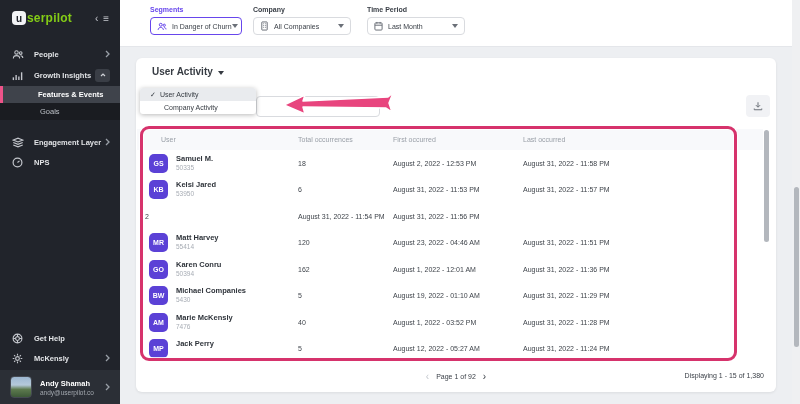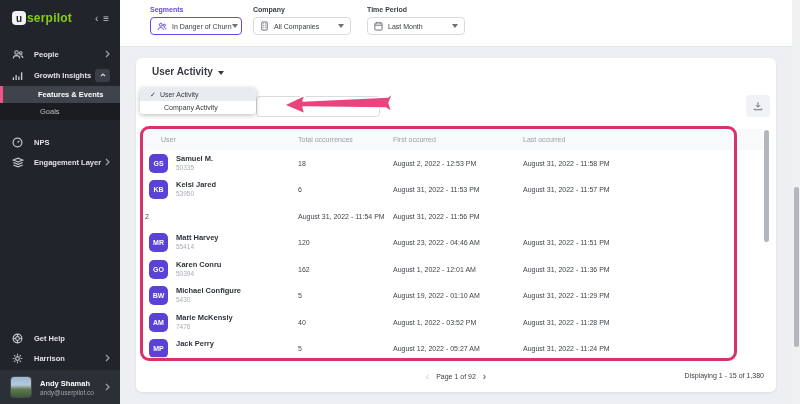--- a/index.html
+++ b/index.html
@@ -129,62 +129,62 @@
     </div>
     <div class="sub-item active">
       <span>Features &amp; Events</span>
     </div>
     <div class="sub-item plain">
       <span>Goals</span>
     </div>
     <div class="nav-gap"></div>
     <div class="nav-item">
       <span class="nicon">
-        <svg width="11" height="11" viewBox="0 0 12 12" fill="none" stroke="currentColor" stroke-width="1.3">
-            <circle cx="6" cy="6" r="4.8"></circle>
-            <path d="M6 6l2.2-1.8"></path>
-          </svg>
-      </span>
-      <span>NPS</span>
-    </div>
-    <div class="nav-item">
-      <span class="nicon">
         <svg width="12" height="11" viewBox="0 0 14 12" fill="none" stroke="currentColor" stroke-width="1.3">
             <path d="M1.5 3.2L7 1l5.5 2.2L7 5.4z"></path>
             <path d="M1.5 6L7 8.2 12.5 6"></path>
             <path d="M1.5 8.8L7 11l5.5-2.2"></path>
           </svg>
       </span>
       <span>Engagement Layer</span>
       <span class="chev">
         <svg width="5" height="8" viewBox="0 0 5 8" fill="none" stroke="currentColor" stroke-width="1.3">
             <path d="M1 1l3 3-3 3"></path>
           </svg>
       </span>
     </div>
+    <div class="nav-item">
+      <span class="nicon">
+        <svg width="11" height="11" viewBox="0 0 12 12" fill="none" stroke="currentColor" stroke-width="1.3">
+            <circle cx="6" cy="6" r="4.8"></circle>
+            <path d="M6 6l2.2-1.8"></path>
+          </svg>
+      </span>
+      <span>NPS</span>
+    </div>
   </div>
   <div class="side-footer">
     <div class="nav-item">
       <span class="nicon">
         <svg width="11" height="11" viewBox="0 0 12 12" fill="none" stroke="currentColor" stroke-width="1.2">
             <circle cx="6" cy="6" r="4.8"></circle>
             <circle cx="6" cy="6" r="2.1"></circle>
             <path d="M6 1.2v2.6M6 8.2v2.6M1.2 6h2.6M8.2 6h2.6"></path>
           </svg>
       </span>
       <span>Get Help</span>
     </div>
     <div class="nav-item">
       <span class="nicon">
         <svg width="11" height="11" viewBox="0 0 12 12" fill="none" stroke="currentColor" stroke-width="1.2">
             <circle cx="6" cy="6" r="2"></circle>
             <path d="M6 .8v1.8M6 9.4v1.8M.8 6h1.8M9.4 6h1.8M2.3 2.3l1.3 1.3M8.4 8.4l1.3 1.3M9.7 2.3L8.4 3.6M3.6 8.4L2.3 9.7"></path>
           </svg>
       </span>
-      <span>Harrison</span>
+      <span>McKensly</span>
       <span class="chev">
         <svg width="5" height="8" viewBox="0 0 5 8" fill="none" stroke="currentColor" stroke-width="1.3">
             <path d="M1 1l3 3-3 3"></path>
           </svg>
       </span>
     </div>
   </div>
   <div class="user-row">
     <span class="user-photo"></span>
     <span class="user-meta">
@@ -335,21 +335,21 @@
     </div>
     <div class="vcell">162</div>
     <div class="vcell">August 1, 2022 - 12:01 AM</div>
     <div class="vcell">August 31, 2022 - 11:36 PM</div>
   </div>
 
   <div class="trow">
     <div class="ucell">
       <span class="avatar">BW</span>
       <span class="uinfo">
-        <div class="uname">Michael Configure</div>
+        <div class="uname">Michael Companies</div>
         <div class="uid">5430</div>
       </span>
     </div>
     <div class="vcell">5</div>
     <div class="vcell">August 19, 2022 - 01:10 AM</div>
     <div class="vcell">August 31, 2022 - 11:29 PM</div>
   </div>
 
   <div class="trow">
     <div class="ucell">

